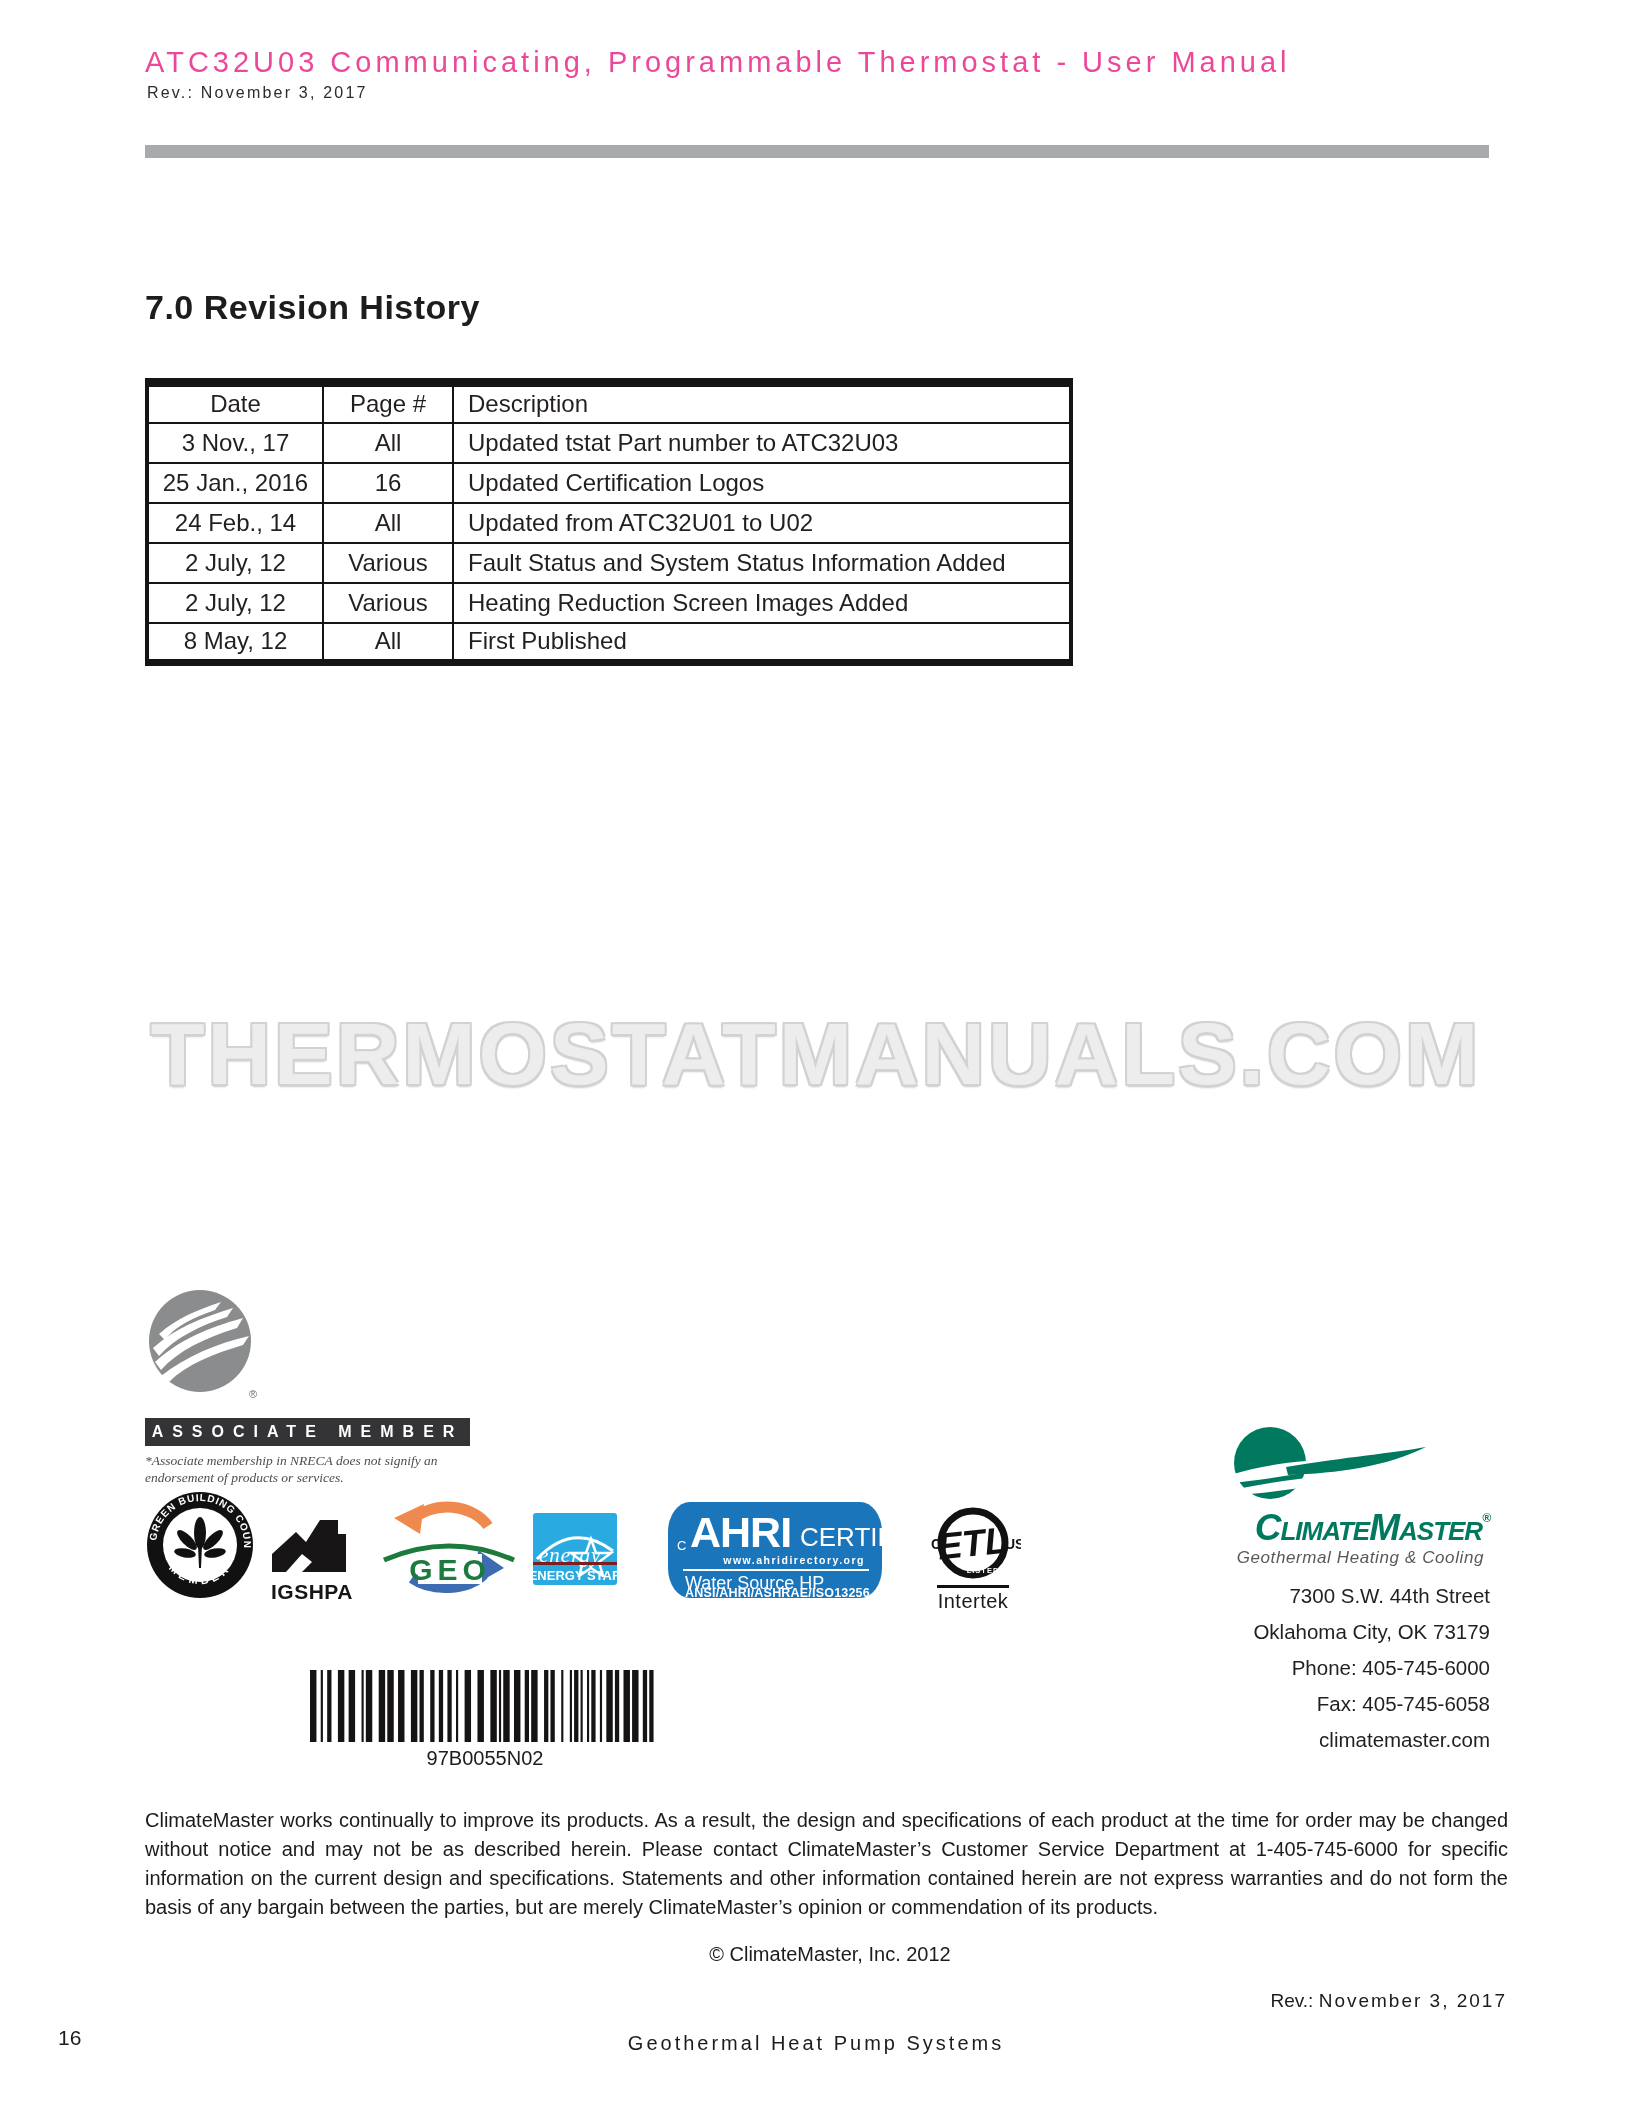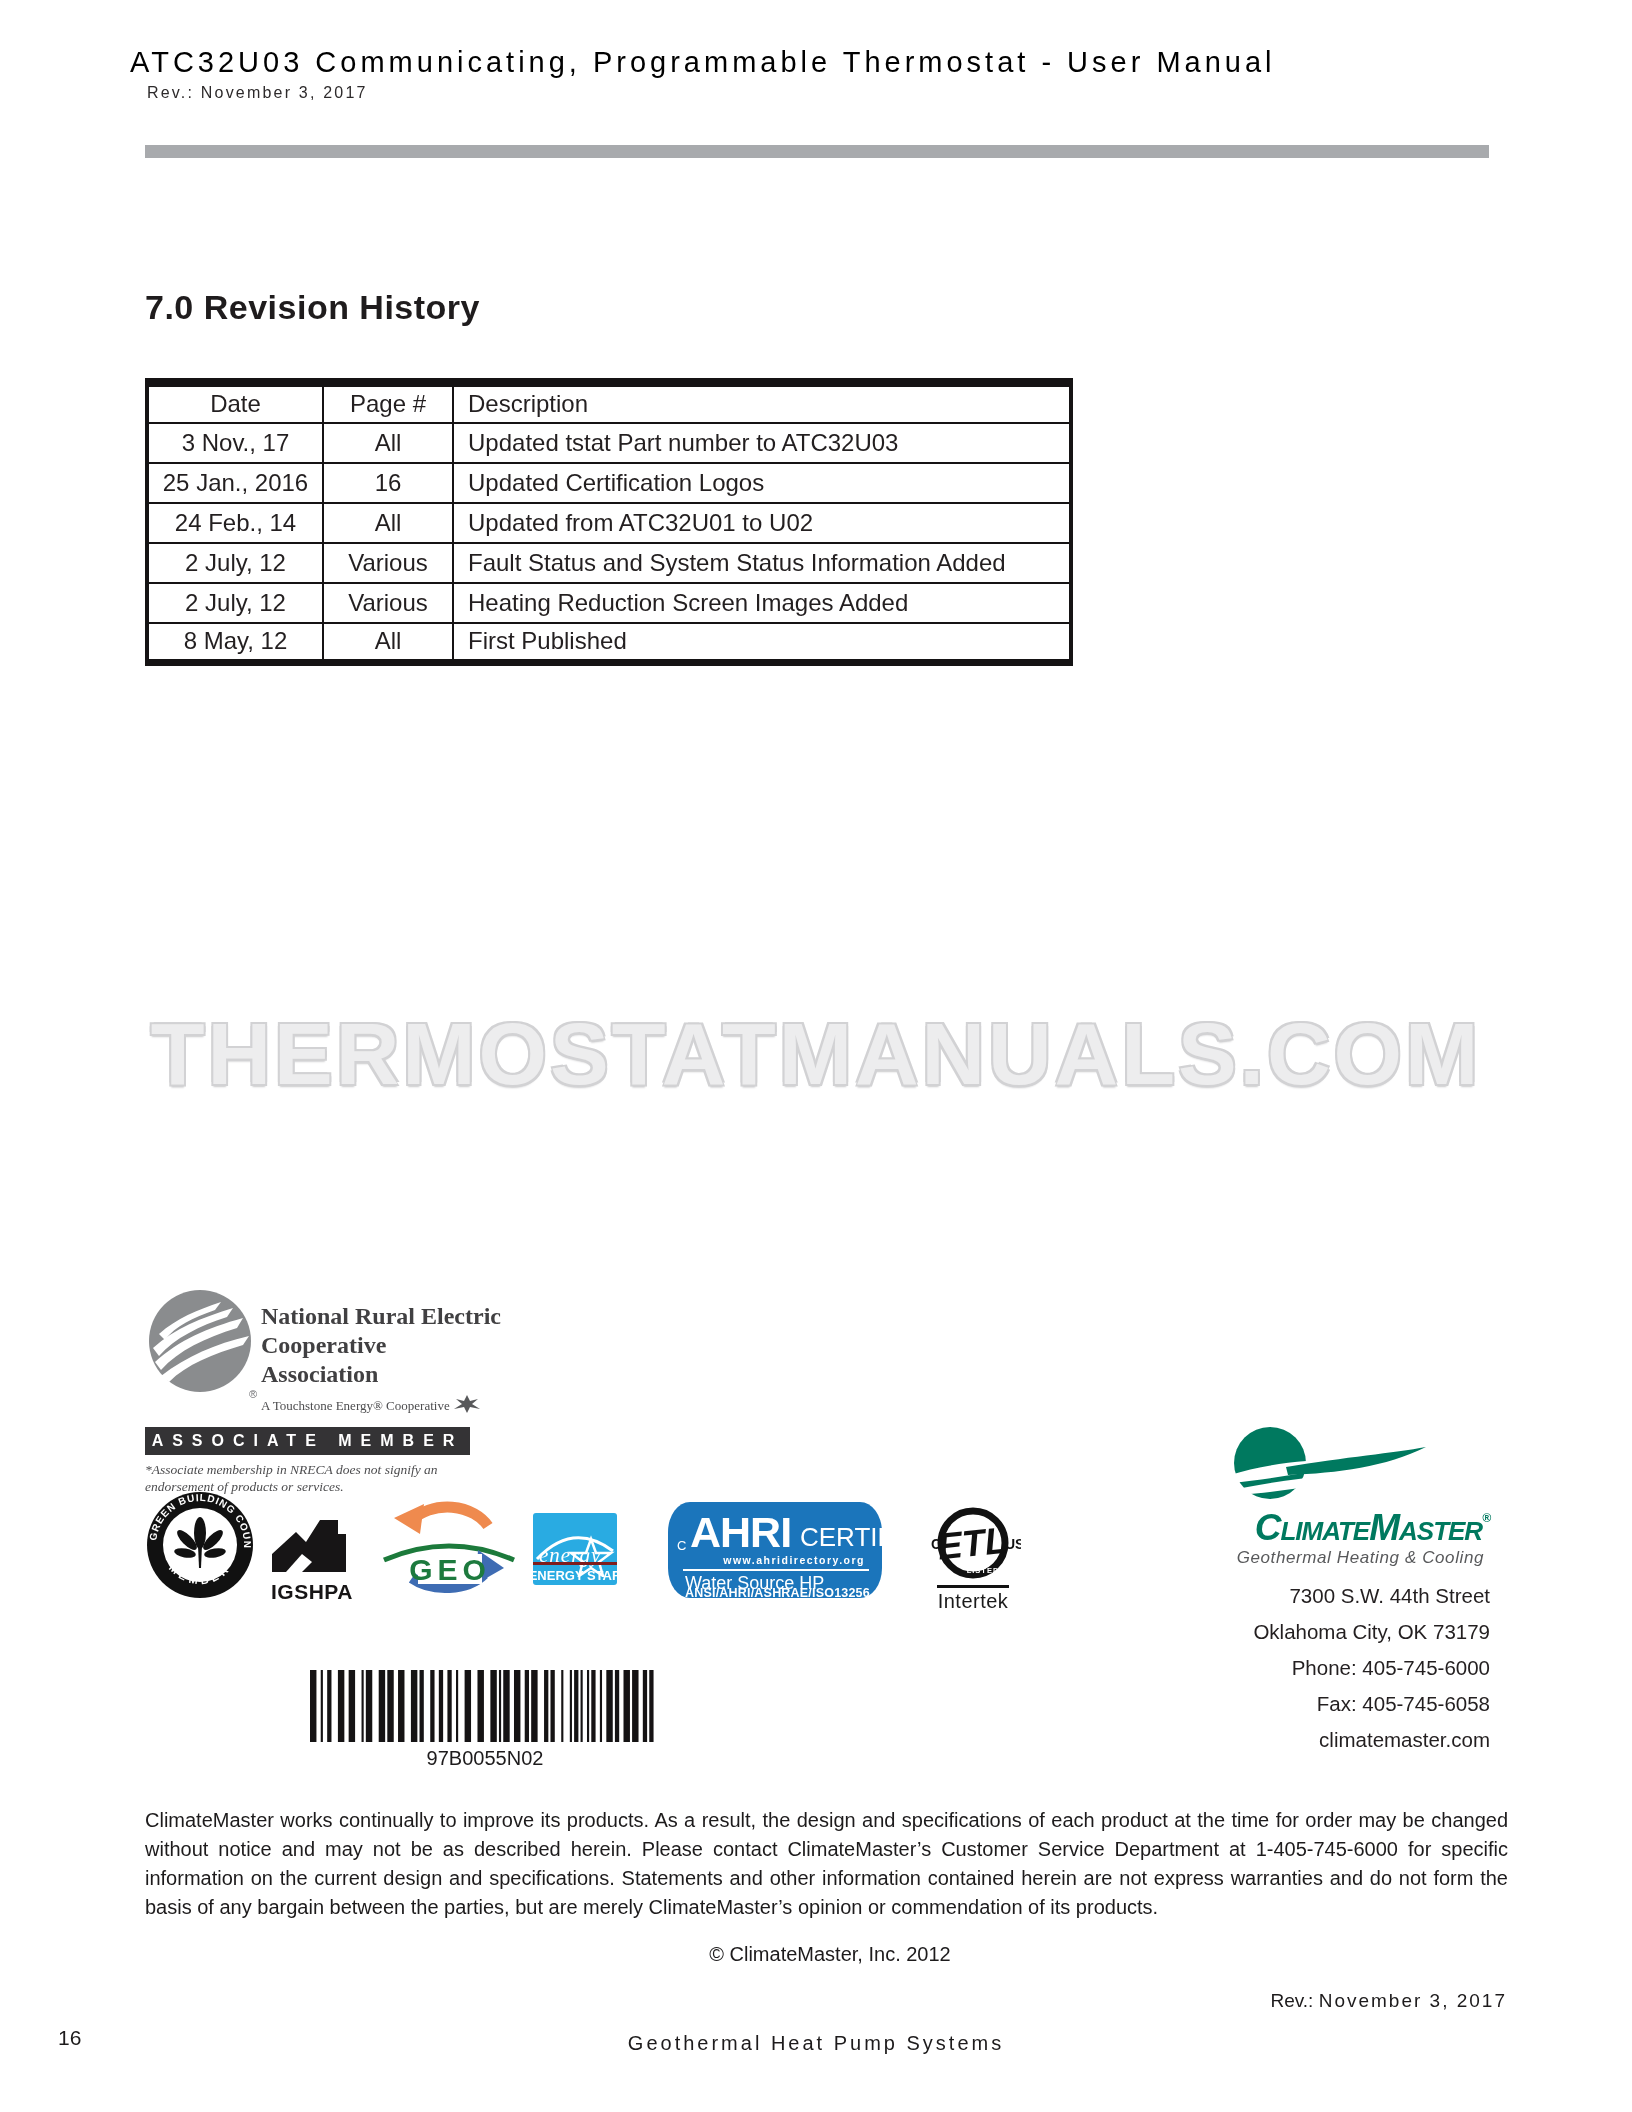--- a/index.html
+++ b/index.html
@@ -1,21 +1,21 @@
 <!DOCTYPE html>
 <html><head>
 <meta charset="utf-8">
 <style>
   * { margin:0; padding:0; box-sizing:border-box; }
   html,body { background:#ffffff; }
   body { font-family:"Liberation Sans", sans-serif; color:#231f20; }
   .page { position:relative; width:1632px; height:2112px; background:#fff; overflow:hidden; }
 
   
-  .hdr-title { position:absolute; left:130px; top:46px; font-size:29px; letter-spacing:4px; color:#000000; white-space:nowrap; }
+  .hdr-title { position:absolute; left:145px; top:46px; font-size:29px; letter-spacing:4px; color:#ec4899; white-space:nowrap; }
   .hdr-rev   { position:absolute; left:147px; top:84px; font-size:16px; letter-spacing:2.2px; color:#2d2a2b; }
   .hdr-bar   { position:absolute; left:145px; top:145px; width:1344px; height:13px; background:#a8aaad; }
 
   
   .sec-heading { position:absolute; left:145px; top:288px; font-size:34px; font-weight:bold; color:#1f1c1d; letter-spacing:0.5px; }
 
   
   .rev-table { position:absolute; left:145px; top:378px; width:928px; border-collapse:collapse;
                border:4px solid #151314; border-top-width:9px; border-bottom-width:7px; }
   .rev-table th, .rev-table td { border:2px solid #151314; font-size:24px; font-weight:normal; height:40px; padding:2px 10px; }
@@ -149,34 +149,20 @@
       <span>
         <svg width="116" height="116" viewBox="0 0 116 116">
           <circle cx="55" cy="53" r="51" fill="#8a8c8e"></circle>
           <path d="M10,74 C34,52 62,40 98,30 L92,40 C60,50 34,62 16,82 Z" fill="#fff"></path>
           <path d="M16,88 C42,68 70,56 104,48 L98,57 C68,66 42,76 24,94 Z" fill="#fff"></path>
           <path d="M8,60 C30,40 56,30 88,20 L82,29 C54,38 30,50 14,68 Z" fill="#fff"></path>
           <path d="M14,46 C32,30 52,22 76,14 L70,22 C48,30 30,38 20,52 Z" fill="#fff"></path>
           <text x="104" y="110" font-size="11" fill="#6d6e71">®</text>
         </svg>
       </span>
-      <div>
-        <div class="nreca-name">
-          <div>National Rural Electric</div>
-          <div>Cooperative Association</div>
-        </div>
-        <div class="nreca-tag">
-          <span>A Touchstone Energy® Cooperative</span>
-          <span>
-            <svg width="26" height="18" viewBox="0 0 26 18">
-              <path d="M13,0 L16,6 L24,4 L18,9 L26,14 L16,12 L13,18 L10,12 L0,14 L8,9 L2,4 L10,6 Z" fill="#58595b"></path>
-            </svg>
-          </span>
-        </div>
-      </div>
     </div>
     <div class="nreca-bar">ASSOCIATE MEMBER</div>
     <div class="nreca-note">*Associate membership in NRECA does not signify an endorsement of products or services.</div>
   </div>
 
   <div class="logo-abs" style="left:145px; top:1490px;">
     <svg width="110" height="110" viewBox="0 0 110 110">
       <circle cx="55" cy="55" r="53" fill="#111"></circle>
       <circle cx="55" cy="55" r="37" fill="#fff"></circle>
       <defs>

